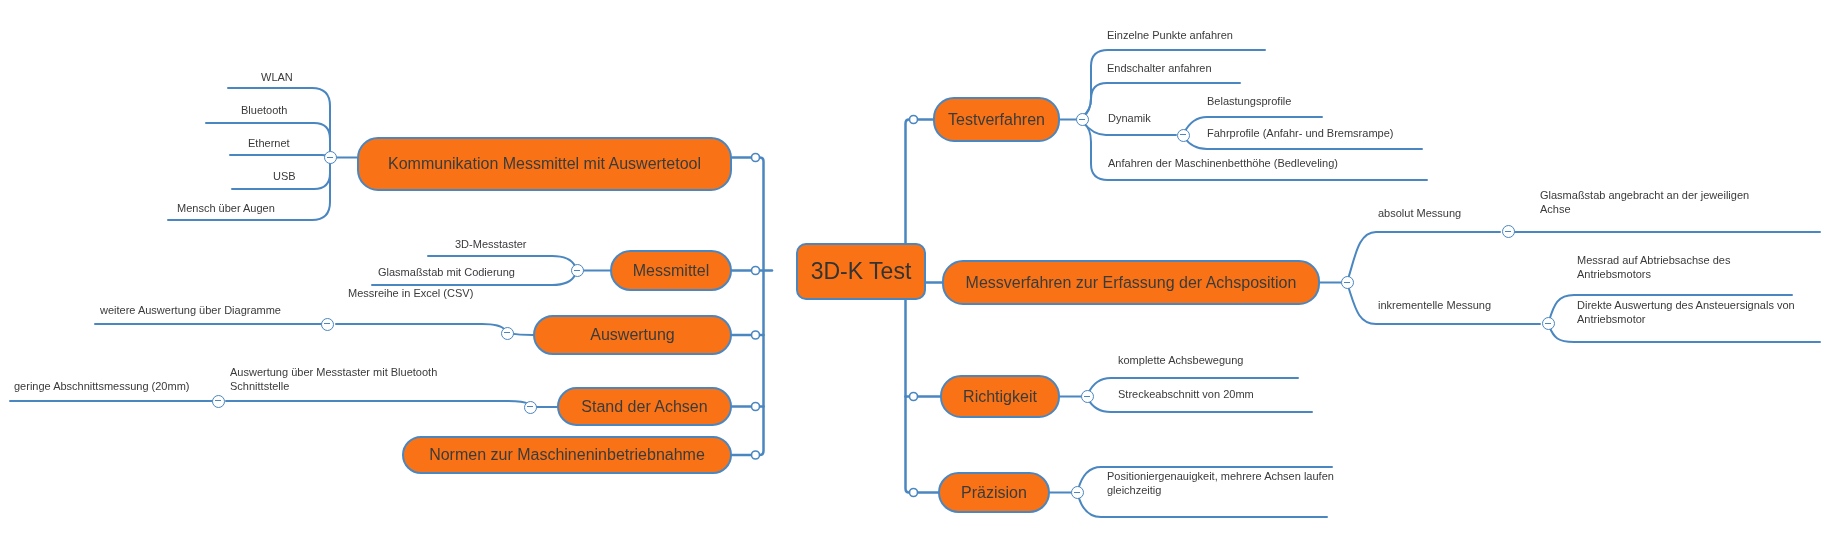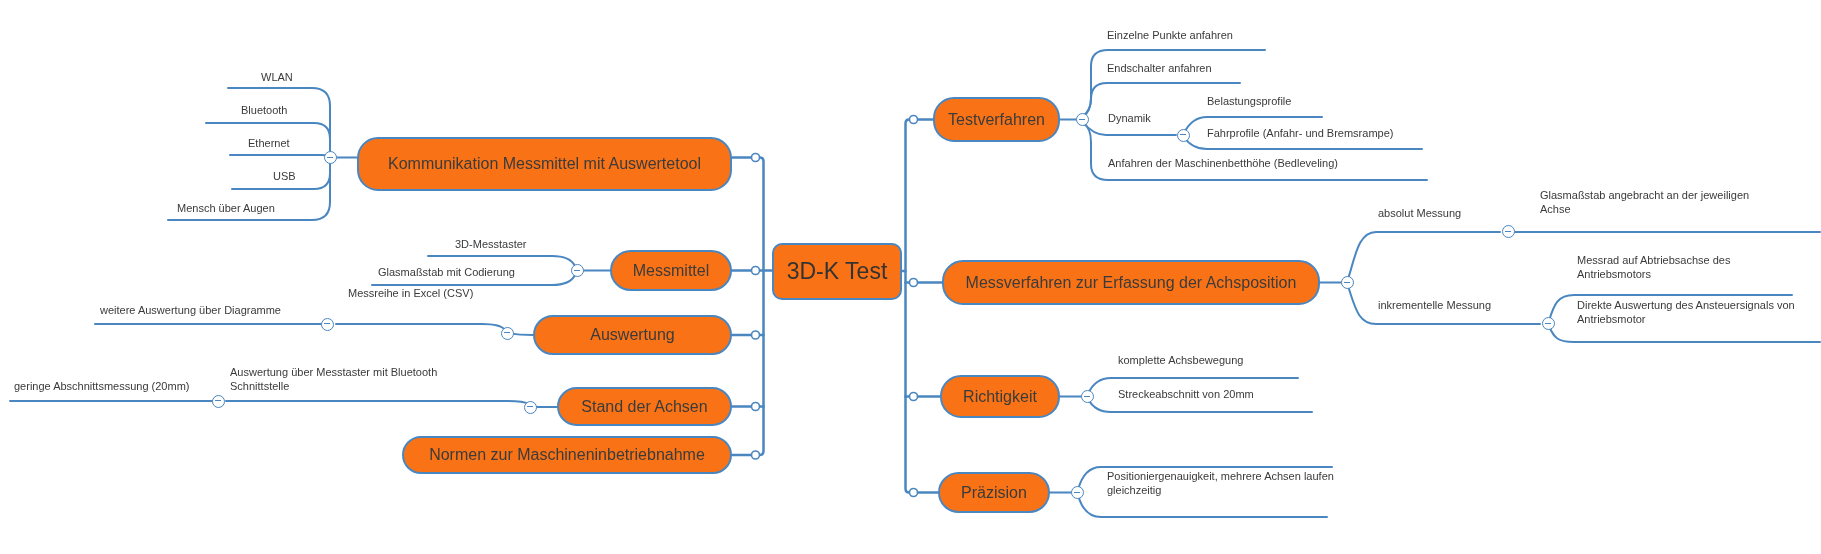--- a/index.html
+++ b/index.html
@@ -2,21 +2,21 @@
 <html><head>
 <meta charset="utf-8">
 <style>
   html,body{margin:0;padding:0;background:#fff;}
   #canvas{position:relative;width:1821px;height:554px;background:#ffffff;overflow:hidden;
           font-family:"Liberation Sans",sans-serif;}
   #wires{position:absolute;left:0;top:0;z-index:1;}
   .topic{position:absolute;display:flex;align-items:center;justify-content:center;
          background:#f97316;border:2px solid #4a86c0;border-radius:21px;
          font-size:16px;color:#3b3b3b;white-space:nowrap;box-sizing:border-box;z-index:2;cursor:default;}
-  .root-topic{border-radius:10px;font-size:23px;border-width:2.5px;color:#333;}
+  .root-topic{border-radius:10px;font-size:23px;border-width:2.5px;color:#333;margin-left:24px;}
   .leaf{position:absolute;font-size:11px;color:#3a3a3a;line-height:1.25;z-index:2;cursor:default;}
   .nw{white-space:nowrap;}
   .collapse{position:absolute;width:13px;height:13px;border:1.3px solid #4a86c0;border-radius:50%;
             background:#fff;box-sizing:border-box;z-index:3;cursor:pointer;}
   .collapse::after{content:"";position:absolute;left:2.2px;right:2.2px;top:4.6px;border-top:1.3px solid #4a86c0;}
 </style>
 </head>
 <body>
 
 <div id="canvas">

